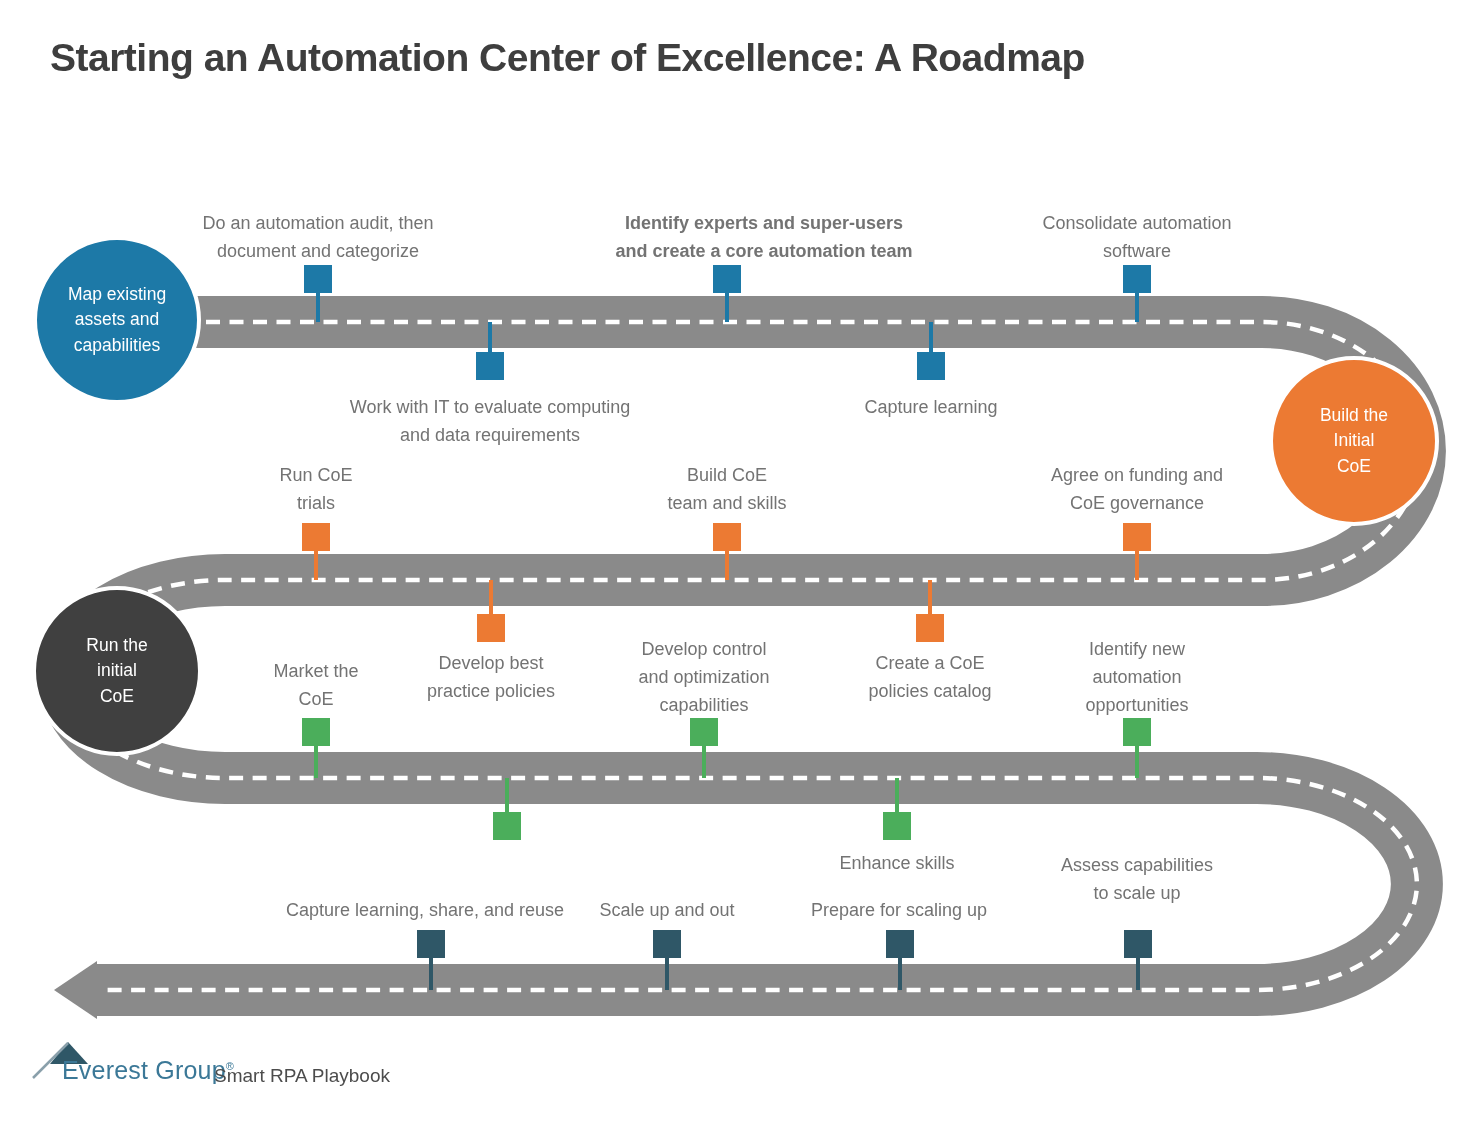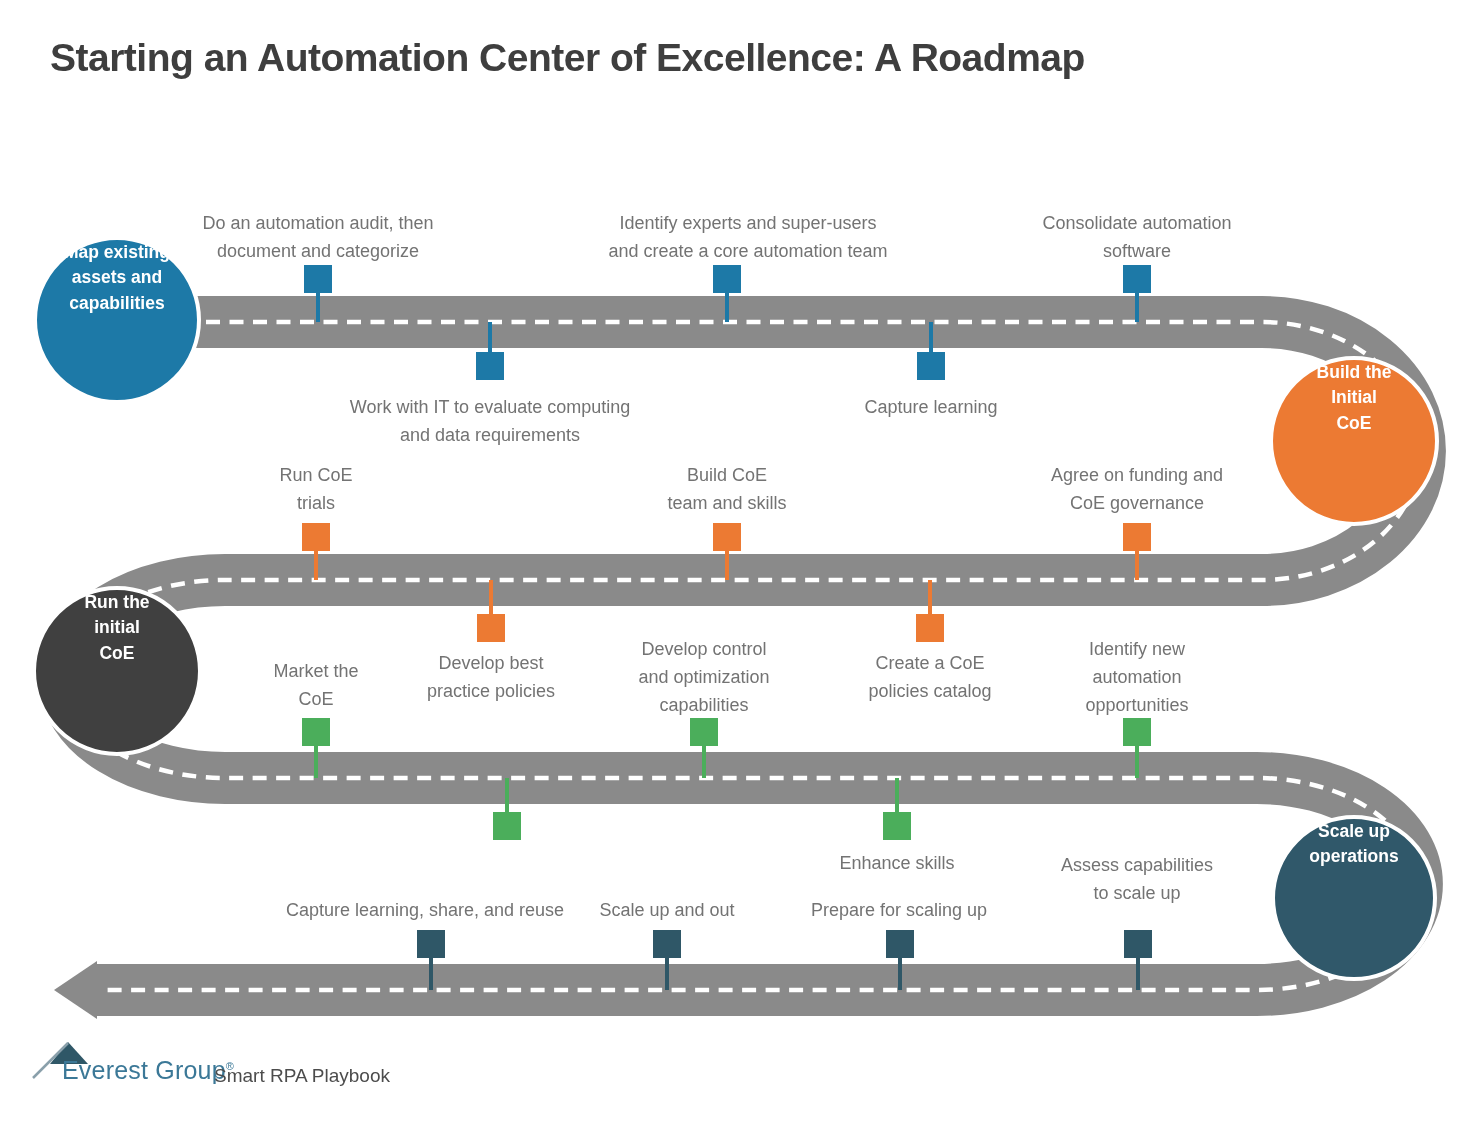--- a/index.html
+++ b/index.html
@@ -7,22 +7,22 @@
     position:relative;width:1475px;height:1130px;overflow:hidden;background:#ffffff;
     font-family:"Liberation Sans", sans-serif;
   }
   .title{
     position:absolute;left:50px;top:36px;
     font-size:39px;font-weight:bold;color:#3e3e3e;letter-spacing:-0.5px;
   }
   svg.roadsvg{position:absolute;left:0;top:0;}
   .phase-circle{
     position:absolute;border-radius:50%;border:4px solid #ffffff;box-sizing:border-box;
-    display:flex;align-items:flex-start;justify-content:center;text-align:center;
-    color:#ffffff;font-weight:bold;font-size:17.5px;line-height:1.45;white-space:pre-line;
+    display:flex;align-items:center;justify-content:center;text-align:center;
+    color:#ffffff;font-weight:normal;font-size:17.5px;line-height:1.45;white-space:pre-line;
     z-index:5;
   }
   .c-blue{background:#1d79a7;}
   .c-orange{background:#ec7a33;}
   .c-green{background:#404040;}
   .c-teal{background:#30586a;}
   .sq{
     position:absolute;width:28px;height:28px;transform:translateX(-50%);z-index:4;
   }
   .sq.b{background:#1d79a7;} .sq.o{background:#ec7a33;} .sq.g{background:#4bae5b;} .sq.t{background:#2f5767;}
@@ -65,33 +65,29 @@
   <div class="phase-circle c-orange" style="left:1269px;top:356px;width:170px;height:170px;">
     <span>Build the
 Initial
 CoE</span>
   </div>
   <div class="phase-circle c-green" style="left:32px;top:586px;width:170px;height:170px;">
     <span>Run the
 initial
 CoE</span>
   </div>
-  <div class="phase-circle c-teal" style="left:1271px;top:815px;width:166px;height:166px;">
-    <span>Scale up
-operations</span>
-  </div>
 
   <div class="sq b" style="left:318px;top:265px;"></div>
   <div class="stem b" style="left:318px;top:293px;height:29px;"></div>
   <div class="ms-label" style="left:318px;top:210px;width:300px;">Do an automation audit, then
 document and categorize</div>
 
   <div class="sq b" style="left:727px;top:265px;"></div>
   <div class="stem b" style="left:727px;top:293px;height:29px;"></div>
-  <div class="ms-label" style="left:748px;top:210px;width:340px;">Identify experts and super-users
+  <div class="ms-label" style="left:764px;top:210px;width:340px;font-weight:bold;">Identify experts and super-users
 and create a core automation team</div>
 
   <div class="sq b" style="left:1137px;top:265px;"></div>
   <div class="stem b" style="left:1137px;top:293px;height:29px;"></div>
   <div class="ms-label" style="left:1137px;top:210px;width:260px;">Consolidate automation
 software</div>
 
   <div class="stem b" style="left:490px;top:322px;height:30px;"></div>
   <div class="sq b" style="left:490px;top:352px;"></div>
   <div class="ms-label" style="left:490px;top:394px;width:340px;">Work with IT to evaluate computing

